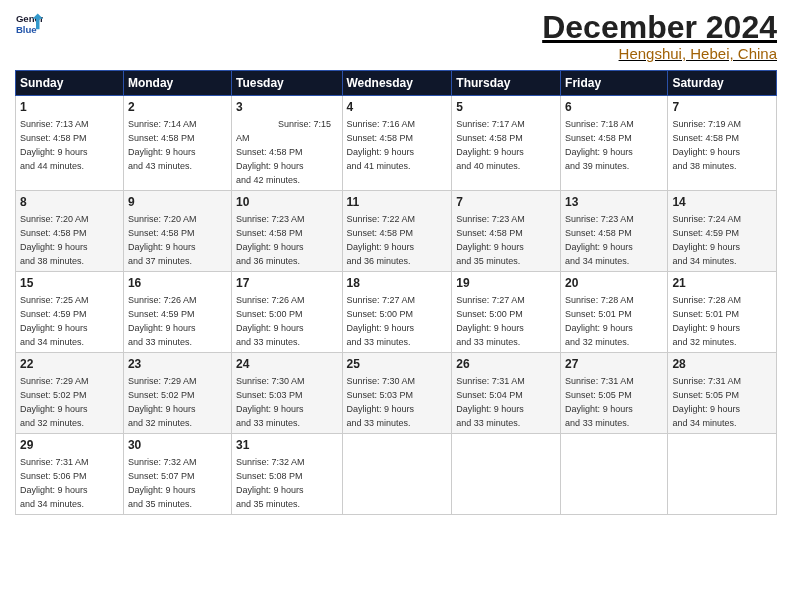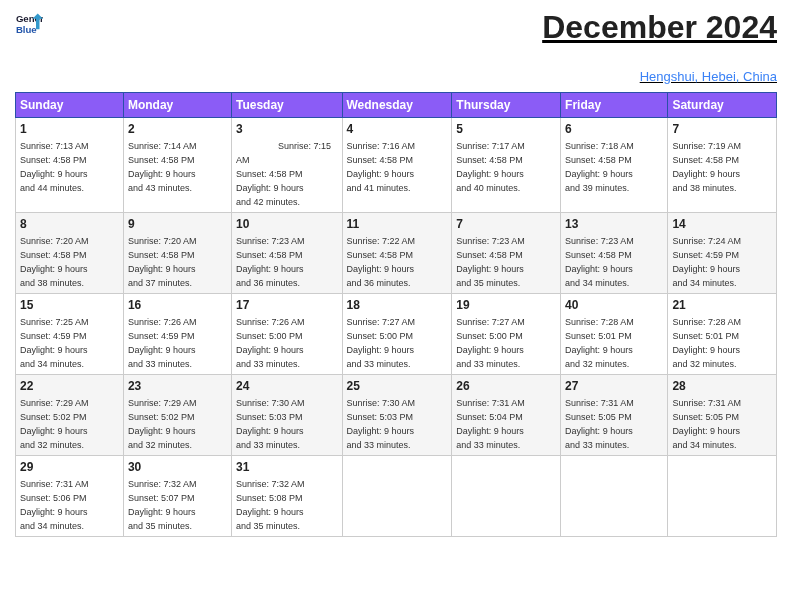--- a/index.html
+++ b/index.html
@@ -33,31 +33,30 @@
       text-align: right;
       text-decoration: underline;
     }
     .month-title {
       font-size: 32px;
       font-weight: bold;
       color: #222;
       line-height: 1.1;
     }
     .subtitle {
-      font-size: 13px;
-      color: #3b82f6;
-      margin-top: 24px;
+      font-size: 15px;
+      color: #a16207;
     }
     .calendar {
       width: 100%;
       border-collapse: collapse;
       font-size: 10px;
     }
     .calendar thead tr th {
-      background: #8b5cf6;
+      background: #0f172a;
       color: #fff;
       font-size: 12px;
       font-weight: bold;
       padding: 5px 4px;
       border: 1px solid #2a50a8;
       text-align: left;
     }
     .calendar tbody tr td {
       border: 1px solid #ccc;
       vertical-align: top;
@@ -192,21 +191,21 @@
 Daylight: 9 hours
 and 33 minutes.</span></td>
           <td><span class="day-num">18</span><span class="day-info" style="white-space: pre-line;">Sunrise: 7:27 AM
 Sunset: 5:00 PM
 Daylight: 9 hours
 and 33 minutes.</span></td>
           <td><span class="day-num">19</span><span class="day-info" style="white-space: pre-line;">Sunrise: 7:27 AM
 Sunset: 5:00 PM
 Daylight: 9 hours
 and 33 minutes.</span></td>
-          <td><span class="day-num">40</span><span class="day-info" style="white-space: pre-line;">Sunrise: 7:28 AM
+          <td><span class="day-num">20</span><span class="day-info" style="white-space: pre-line;">Sunrise: 7:28 AM
 Sunset: 5:01 PM
 Daylight: 9 hours
 and 32 minutes.</span></td>
           <td><span class="day-num">21</span><span class="day-info" style="white-space: pre-line;">Sunrise: 7:28 AM
 Sunset: 5:01 PM
 Daylight: 9 hours
 and 32 minutes.</span></td>
         </tr>
         <tr>
           <td><span class="day-num">22</span><span class="day-info" style="white-space: pre-line;">Sunrise: 7:29 AM

